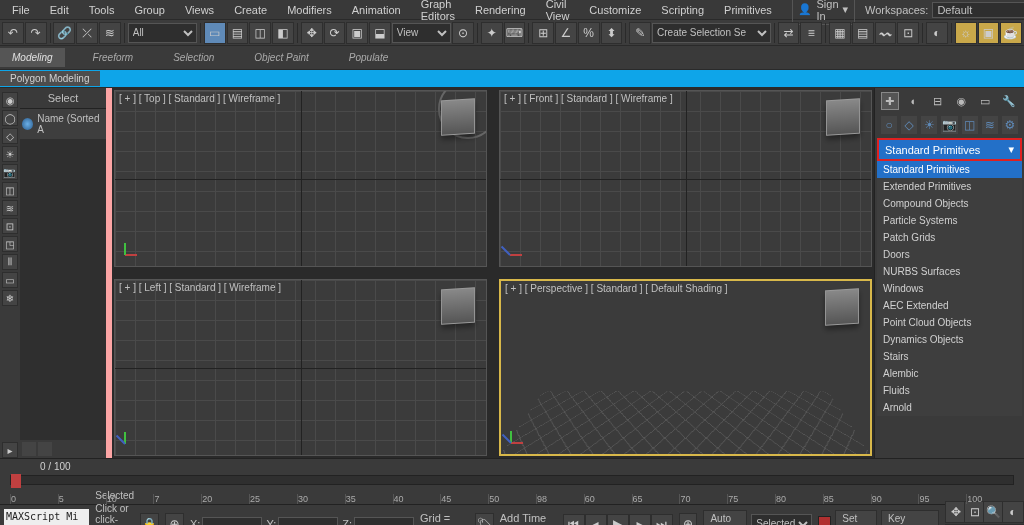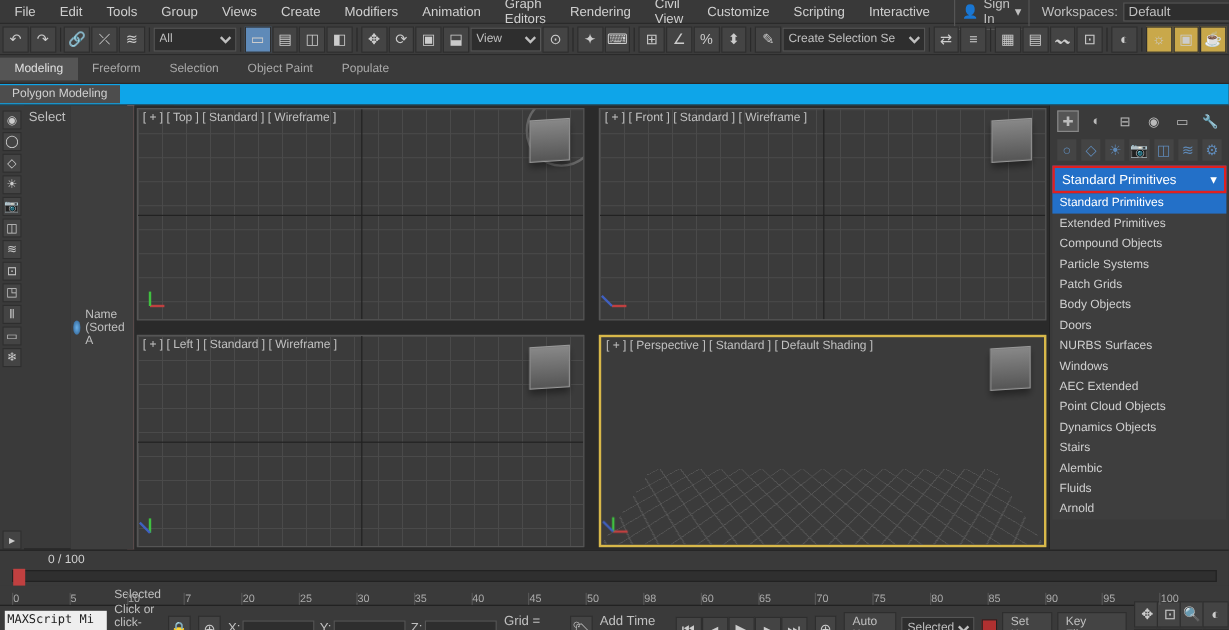--- a/index.html
+++ b/index.html
@@ -14,36 +14,36 @@
 
 
 .main-toolbar { display: flex; align-items: center; height: 26px; background: #3c3c3c; border-bottom: 1px solid #2a2a2a; padding: 0 2px; gap: 1px; }
 .tbtn { width: 22px; height: 22px; background: #444; border: 1px solid #2e2e2e; display: inline-flex; align-items: center; justify-content: center; font-size: 12px; color: #ccc; }
 .tbtn.active { background: #5f8ab8; }
 .tbtn.yellow { background: #c9a84a; }
 .sep { width: 1px; height: 20px; background: #2a2a2a; margin: 0 2px; }
 .tool-dropdown { background: #2e2e2e; color: #c0c0c0; border: 1px solid #555; font-size: 10px; height: 20px; }
 
 
-.ribbon { display: flex; align-items: center; height: 24px; background: #3a3a3a; border-bottom: 1px solid #2a2a2a; gap: 0; }
+.ribbon { display: flex; align-items: center; height: 24px; background: #3a3a3a; border-bottom: 1px solid #2a2a2a; gap: 16px; font-style: italic; }
 .ribbon-tab { padding: 4px 12px; color: #aaa; font-size: 10px; cursor: default; }
 .ribbon-tab.active { background: #555; color: #e0e0e0; }
 
 .poly-row { display: flex; align-items: center; height: 18px; background: #0ea5e9; border-bottom: 1px solid #2a2a2a; }
 .poly-tab { padding: 2px 10px; background: #4d4d4d; color: #d0d0d0; font-size: 10px; }
 
 
 .main { display: flex; height: 370px; }
 
 
 .left-sidebar { width: 20px; background: #3a3a3a; display: flex; flex-direction: column; gap: 2px; padding-top: 4px; align-items: center; }
 .left-sidebar .tbtn { width: 16px; height: 16px; font-size: 10px; }
 
 
-.scene-explorer { width: 92px; background: #343434; border-right: 6px solid #fca5a5; display: flex; flex-direction: row; }
+.scene-explorer { width: 92px; background: #343434; border-right: 6px solid #fca5a5; display: flex; flex-direction: column; }
 .select-header { text-align: center; padding: 4px; background: #3a3a3a; border-bottom: 1px solid #222; font-size: 11px; }
 .name-sort { display: flex; align-items: center; gap: 4px; padding: 4px 2px; background: #3e3e3e; font-size: 10px; }
 .name-sort .globe { width: 12px; height: 12px; border-radius: 50%; background: radial-gradient(#6bb0e8,#2a5a8a); }
 .scene-body { flex: 1; background: #2f2f2f; }
 .scene-footer { display: flex; gap: 2px; padding: 2px; background: #3a3a3a; }
 .scene-footer .sq { width: 14px; height: 14px; background: #444; }
 
 
 .viewports { flex: 1; display: grid; grid-template-columns: 1fr 1fr; grid-template-rows: 1fr 1fr; gap: 12px; padding: 2px; background: #2a2a2a; }
 .viewport { background: #3b3b3b; border: 1px solid #555; position: relative; overflow: hidden; }
@@ -114,21 +114,21 @@
   <span class="menu-item">Group</span>
   <span class="menu-item">Views</span>
   <span class="menu-item">Create</span>
   <span class="menu-item">Modifiers</span>
   <span class="menu-item">Animation</span>
   <span class="menu-item">Graph Editors</span>
   <span class="menu-item">Rendering</span>
   <span class="menu-item">Civil View</span>
   <span class="menu-item">Customize</span>
   <span class="menu-item">Scripting</span>
-  <span class="menu-item">Interactive</span>
+  <span class="menu-item">Primitives</span>
   <div style="flex:1"></div>
   <div class="signin-btn">
     <span>👤</span>
     <span>Sign In</span>
     <span>▾</span>
   </div>
   <div class="workspaces">
     <span>Workspaces:</span>
     <select><option>Default</option></select>
   </div>
@@ -287,21 +287,20 @@
     <div class="dropdown-open">
       <span>Standard Primitives</span>
       <span>▾</span>
     </div>
     <div class="dropdown-list">
       <div class="dl-item sel">Standard Primitives</div>
       <div class="dl-item">Extended Primitives</div>
       <div class="dl-item">Compound Objects</div>
       <div class="dl-item">Particle Systems</div>
       <div class="dl-item">Patch Grids</div>
-      <div class="dl-item">Body Objects</div>
       <div class="dl-item">Doors</div>
       <div class="dl-item">NURBS Surfaces</div>
       <div class="dl-item">Windows</div>
       <div class="dl-item">AEC Extended</div>
       <div class="dl-item">Point Cloud Objects</div>
       <div class="dl-item">Dynamics Objects</div>
       <div class="dl-item">Stairs</div>
       <div class="dl-item">Alembic</div>
       <div class="dl-item">Fluids</div>
       <div class="dl-item">Arnold</div>

